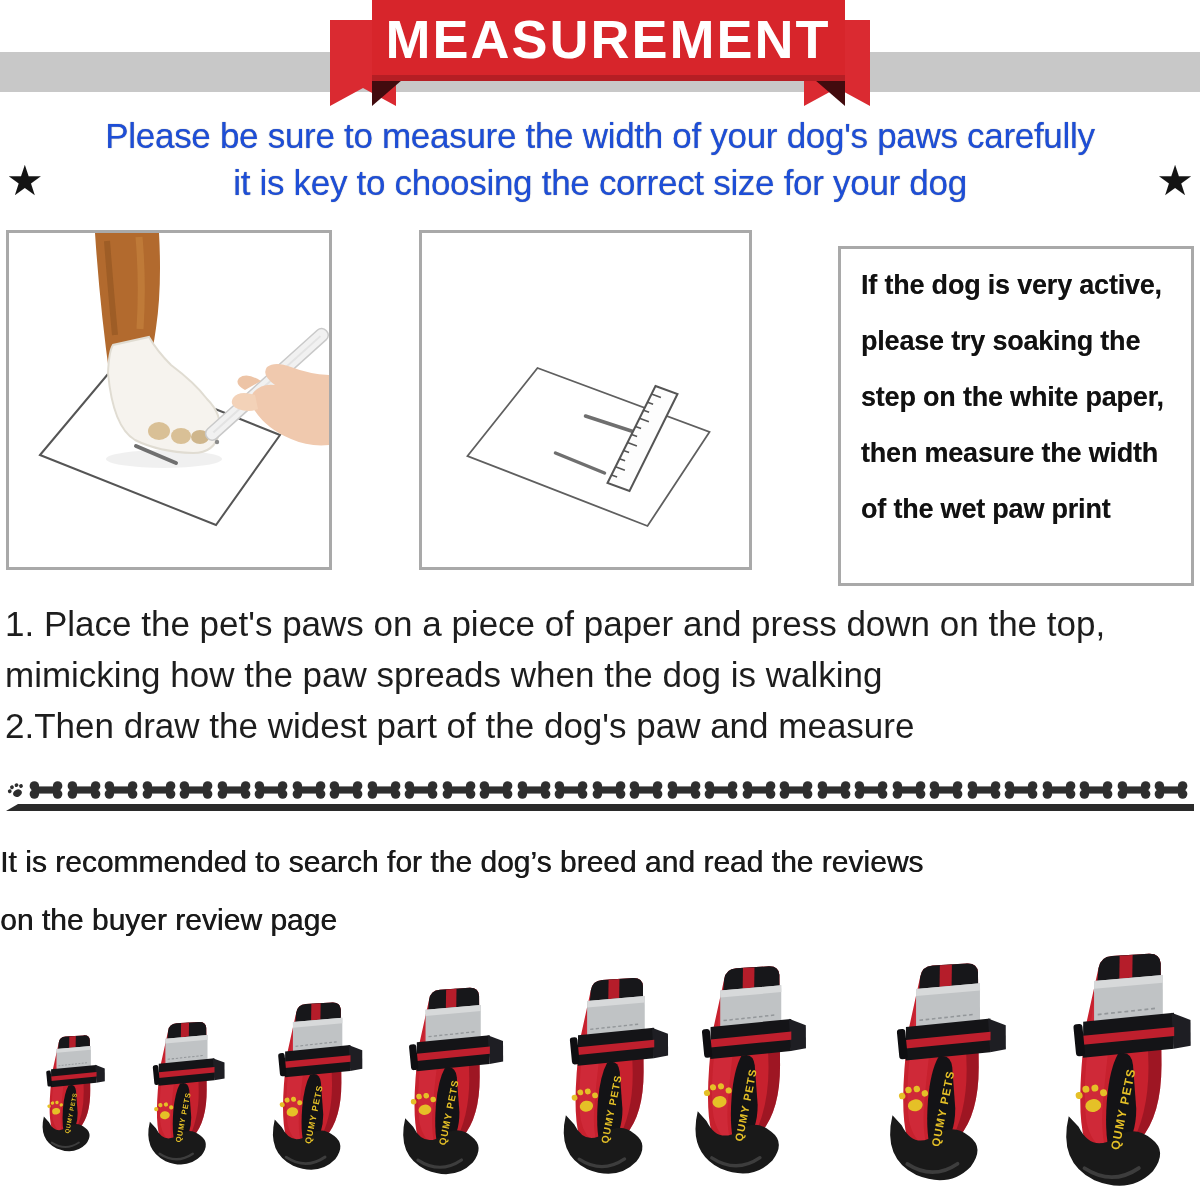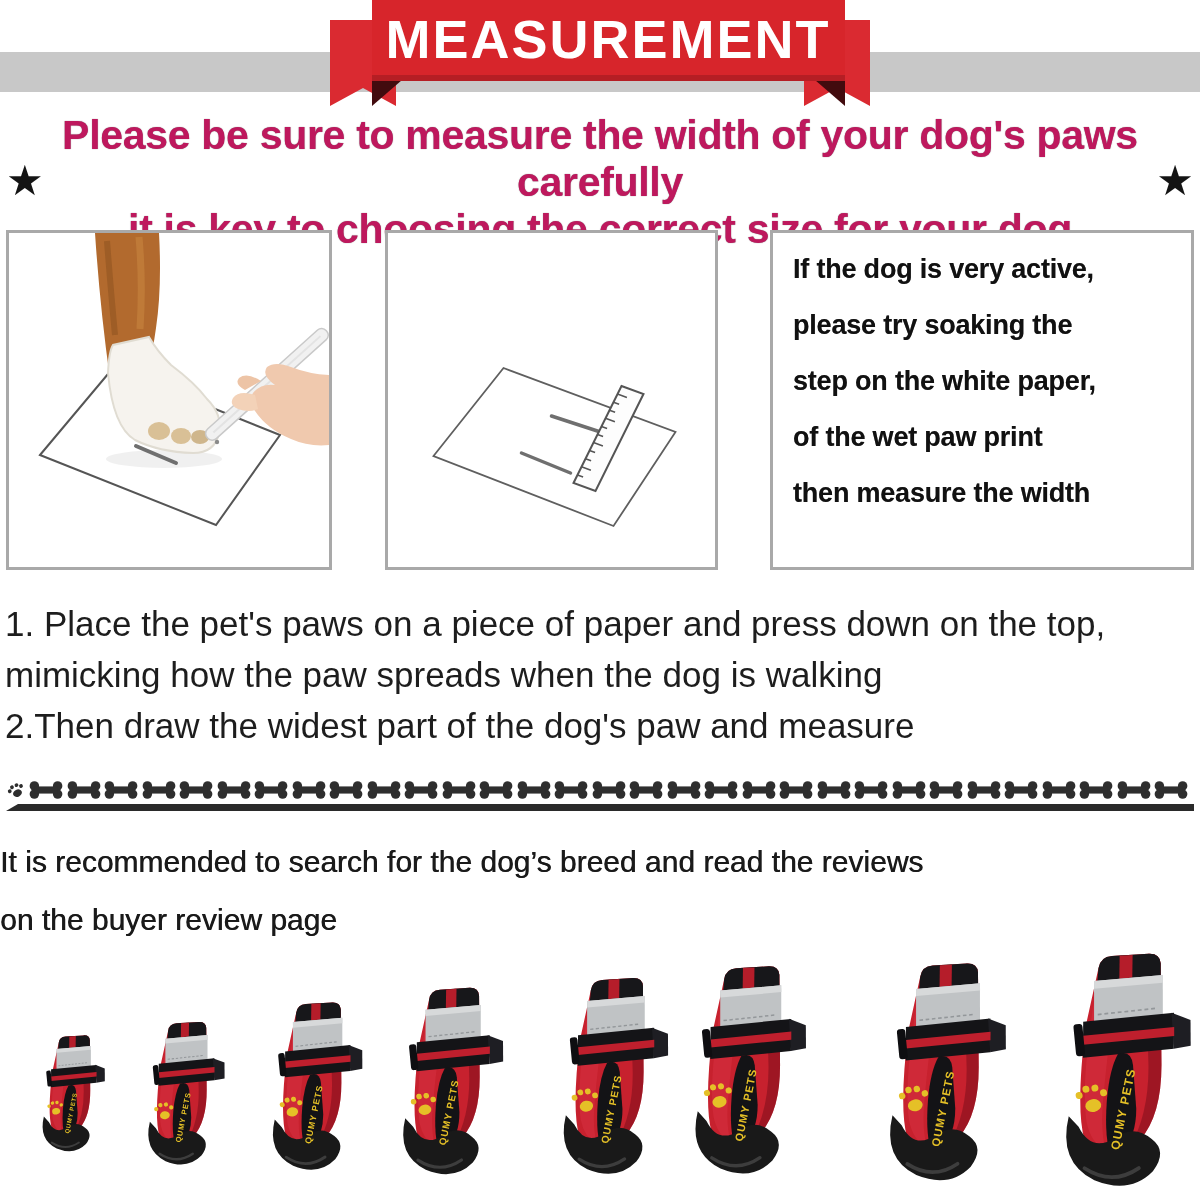--- a/index.html
+++ b/index.html
@@ -5,30 +5,30 @@
   html,body{margin:0;padding:0;background:#fff;}
   .page{position:relative;width:1200px;height:1195px;overflow:hidden;background:#fff;
         font-family:"Liberation Sans",sans-serif;margin:0 auto;}
 
   
   .ribbon-section{position:absolute;top:0;left:0;width:1120px;height:115px;}
   .ribbon-svg text{font-family:"Liberation Sans",sans-serif;}
 
   
   .headline-section{position:absolute;top:112px;left:0;width:1200px;height:118px;text-align:center;}
-  .headline-line{font-size:41px;font-weight:700;color:#be185d;line-height:47px;letter-spacing:-0.3px;
+  .headline-line{font-size:35px;font-weight:400;color:#1d4ed8;line-height:47px;letter-spacing:-0.3px;
                  text-shadow:0 0 1px rgba(0,0,0,0.55);}
   .star{position:absolute;top:48px;font-size:42px;color:#141414;line-height:42px;}
   .star-left{left:6px;} .star-right{right:6px;}
 
   
   .figures-section{position:absolute;top:230px;left:6px;width:1188px;height:340px;
                    display:flex;justify-content:space-between;}
   .figbox{border:3px solid #a9a9a9;background:#fff;height:340px;box-sizing:border-box;}
-  .fig1{width:326px;} .fig2{width:333px;} .fig3{width:424px;}
+  .fig1{width:326px;} .fig2{width:333px;} .fig3{width:356px;margin-top:16px;}
   .figbox svg{display:block;width:100%;height:100%;}
   .tip-lines{padding:8px 0 0 20px;}
   .tip-line{font-size:27px;font-weight:700;color:#111;line-height:56px;letter-spacing:-0.2px;
             text-shadow:0 0 0.5px rgba(0,0,0,0.5);white-space:nowrap;}
 
   
   .instructions-section{position:absolute;top:588px;left:5px;width:1192px;padding-top:10px;}
   .instr-line{font-size:35px;font-weight:400;color:#1d1d1d;line-height:51px;white-space:nowrap;}
 
   
@@ -114,22 +114,22 @@
                  M210,193.4 l5.6,2 M206,201.5 l5.6,2 M202,209.6 l9.4,3.4 M198,217.6 l5.6,2
                  M194,225.7 l5.6,2 M190,233.8 l9.4,3.4 M186,241.9 l5.6,2" stroke="#555" stroke-width="1.6" fill="none"></path>
       </svg>
     </div>
 
     <div class="figbox fig3">
       <div class="tip-lines">
         <div class="tip-line">If the dog is very active,</div>
         <div class="tip-line">please try soaking the</div>
         <div class="tip-line">step on the white paper,</div>
+        <div class="tip-line">then measure the width</div>
         <div class="tip-line">of the wet paw print</div>
-        <div class="tip-line">then measure the width</div>
       </div>
     </div>
   </div>
 
   <div class="instructions-section">
     <div class="instr-line">1. Place the pet's paws on a piece of paper and press down on the top,</div>
     <div class="instr-line">mimicking how the paw spreads when the dog is walking</div>
     <div class="instr-line">2.Then draw the widest part of the dog's paw and measure</div>
   </div>
 

